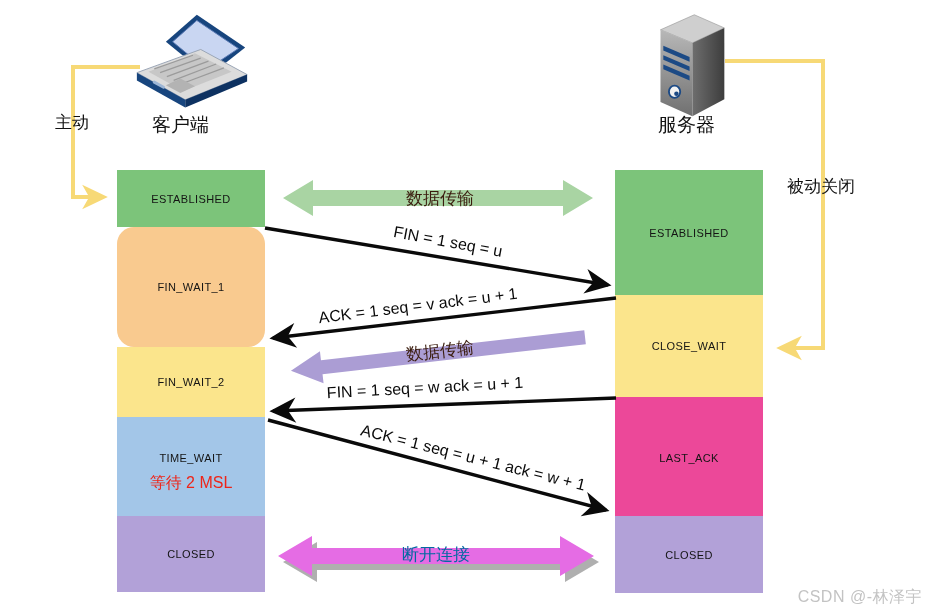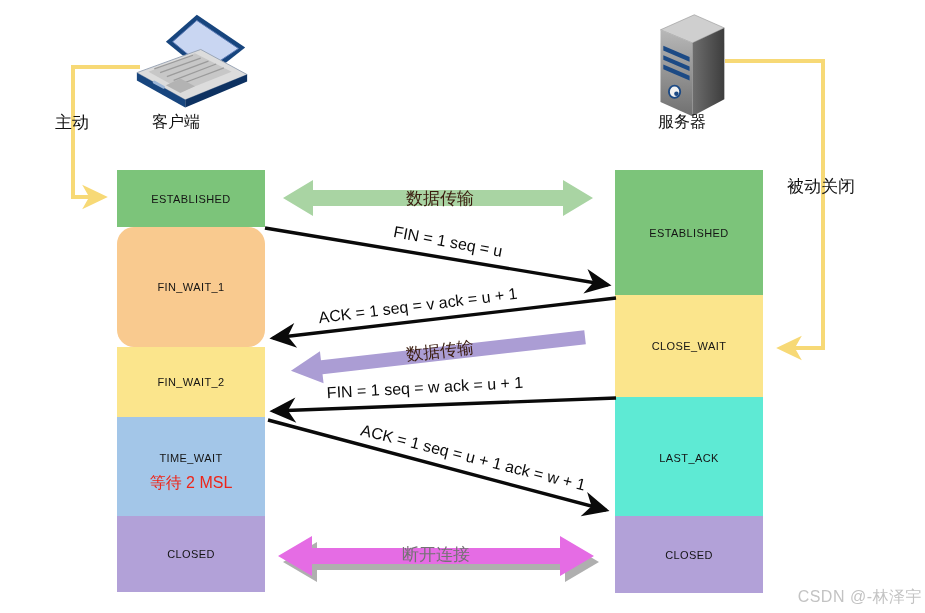--- a/index.html
+++ b/index.html
@@ -3,21 +3,21 @@
 <meta charset="utf-8">
 <style>
   html,body{margin:0;padding:0;background:#ffffff;}
   #stage{
     position:relative;width:925px;height:613px;background:#ffffff;overflow:hidden;
     font-family:"Liberation Sans","DejaVu Sans",sans-serif;
   }
   .abs{position:absolute;}
   svg{display:block;}
   
-  .dev-label{position:absolute;font-size:16px;color:#111;white-space:nowrap;}
+  .dev-label{position:absolute;font-size:19px;color:#111;white-space:nowrap;}
   .role-label{position:absolute;font-size:17px;color:#111;white-space:nowrap;}
   
   .box{
     position:absolute;width:148px;display:flex;align-items:center;justify-content:center;
     flex-direction:column;box-sizing:border-box;
   }
   .box .lbl{font-size:11px;color:#141414;letter-spacing:0.4px;white-space:nowrap;}
   .box .note{font-size:16px;margin-top:9px;white-space:nowrap;}
   
   .msg{position:absolute;font-size:16px;color:#0a0a0a;white-space:nowrap;transform-origin:center;}
@@ -91,21 +91,21 @@
   <div class="box" style="left: 117px; top: 516px; height: 76px; background-color: rgb(178, 161, 216);">
     <span class="lbl">CLOSED</span>
   </div>
 
   <div class="box" style="left: 615px; top: 170px; height: 125px; background-color: rgb(124, 196, 122);">
     <span class="lbl">ESTABLISHED</span>
   </div>
   <div class="box" style="left: 615px; top: 295px; height: 102px; background-color: rgb(251, 229, 140);">
     <span class="lbl">CLOSE_WAIT</span>
   </div>
-  <div class="box" style="left: 615px; top: 397px; height: 122px; background-color: #5eead4;">
+  <div class="box" style="left: 615px; top: 397px; height: 122px; background-color: #ec4899;">
     <span class="lbl">LAST_ACK</span>
   </div>
   <div class="box" style="left: 615px; top: 516px; height: 77px; background-color: rgb(178, 161, 216);">
     <span class="lbl">CLOSED</span>
   </div>
 
   <svg id="overlay" width="925" height="613" viewBox="0 0 925 613">
     <defs>
       <marker id="mBlack" viewBox="0 0 12 12" refX="10" refY="6" markerWidth="8.5" markerHeight="8.5" orient="auto">
         <path d="M0.5,0.8 L11.5,6 L0.5,11.2 L3.8,6 Z" fill="#0a0a0a"></path>
@@ -146,17 +146,17 @@
   <div class="msg" style="left:448px;top:242px;transform:translate(-50%,-50%) rotate(10.5deg);">FIN = 1 seq = u</div>
 
   <div class="msg" style="left:418px;top:306px;transform:translate(-50%,-50%) rotate(-7deg);">ACK = 1 seq = v ack = u + 1</div>
 
   <div class="cn-msg" style="left: 440px; top: 351px; transform: translate(-50%, -50%) rotate(-6.5deg); color: rgb(58, 28, 14);">数据传输</div>
 
   <div class="msg" style="left:425px;top:388px;transform:translate(-50%,-50%) rotate(-3deg);">FIN = 1 seq = w ack = u + 1</div>
 
   <div class="msg" style="left:473px;top:458px;transform:translate(-50%,-50%) rotate(14deg);">ACK = 1 seq = u + 1 ack = w + 1</div>
 
-  <div class="cn-msg" style="left: 436px; top: 554px; transform: translate(-50%, -50%); color: #737373;">断开连接</div>
+  <div class="cn-msg" style="left: 436px; top: 554px; transform: translate(-50%, -50%); color: #0369a1;">断开连接</div>
 
   <div class="watermark" style="color: rgb(195, 195, 195);">CSDN @-林泽宇</div>
 
 </div>
 
 </body></html>

